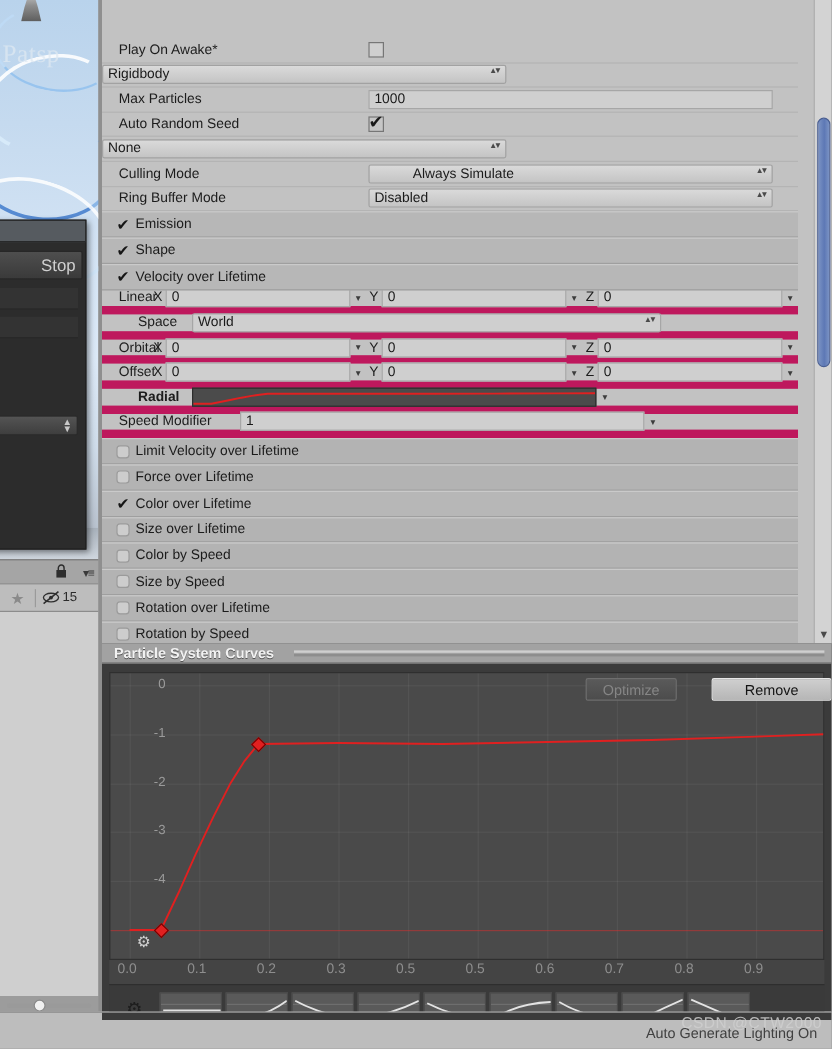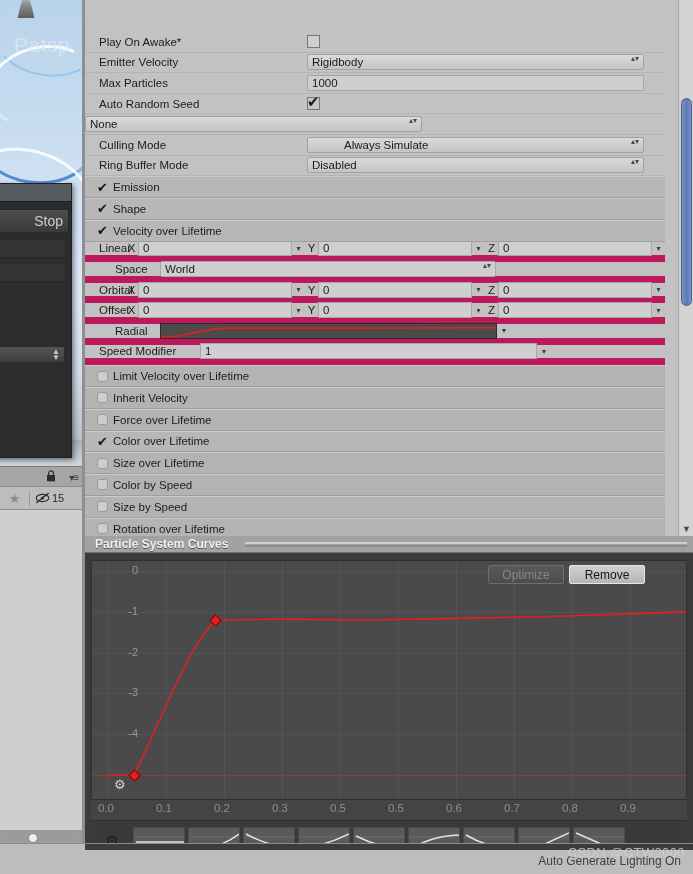--- a/index.html
+++ b/index.html
@@ -26,22 +26,22 @@
   .sw2 { left: -6px; top: 6px; width: 104px; height: 70px; border-width: 2px; border-bottom-color:#8fc0ef; border-left-color:#bfdcf7; transform: rotate(10deg); opacity:.8;}
   .sw3 { left: -14px; top: 46px; width: 110px; height: 80px; border-width: 3px; border-top-color:#ffffff; border-left-color:#d9ecfb; transform: rotate(-14deg); opacity:.9;}
   .sw4 { left: -24px; top: 96px; width: 120px; height: 88px; border-width: 3px; border-bottom-color:#2f6fc8; border-right-color:#74a9e4; transform: rotate(6deg); opacity:.75;}
   .sw5 { left: -34px; top: 150px; width: 128px; height: 86px; border-width: 3px; border-top-color:#ffffff; border-right-color:#cfe4f8; transform: rotate(18deg); opacity:.85;}
   #rocket {
     position: absolute; left: 16px; top: -12px; width: 20px; height: 30px;
     background: linear-gradient(180deg,#e9e9e9,#8e8e8e 55%,#5d5d5d);
     clip-path: polygon(50% 0%, 78% 60%, 92% 100%, 8% 100%, 22% 60%);
   }
   #scene-watermark {
-    position: absolute; left: 14px; top: 33px; font-size: 21px; color: #dfe9f2;
-    letter-spacing: .5px; opacity: .75; font-family: Liberation Sans, sans-serif;
+    position: absolute; left: 2px; top: 33px; font-size: 21px; color: #dfe9f2;
+    letter-spacing: .5px; opacity: .75; font-family: Liberation Serif, serif;
   }
   #scene-floor {
     position: absolute; left: 0; top: 440px; width: 82px; height: 26px;
     background: linear-gradient(180deg,#a8b1bb,#cfd6de);
   }
   
   #pe-panel {
     position: absolute; left: -10px; top: 183px; width: 82px; height: 275px;
     background: #2c2c2c; border: 1px solid #202020;
     box-shadow: 2px 2px 5px rgba(0,0,0,.45);
@@ -181,21 +181,21 @@
   #btn-optimize, #btn-remove {
     position:absolute; top: 29px; height: 19px;
     border-radius: 2px; font-size: 12px; display:flex; align-items:center; justify-content:center;
   }
   #btn-optimize {
     left: 403px; width: 76px;
     background: linear-gradient(180deg,#5a5a5a,#4c4c4c);
     border: 1px solid #6e6e6e; color:#868686;
   }
   #btn-remove {
-    left: 484px; width: 76px;
+    left: 508px; width: 100px;
     background: linear-gradient(180deg,#cfcfcf,#b6b6b6);
     border: 1px solid #e6e6e6; color:#141414;
   }
   #gear-graph { position:absolute; left: 24px; bottom: 4px; color:#c7c7c7; font-size:13px; }
   #xaxis-band {
     position:absolute; left:6px; top: 264px; width: 596px; height: 20px;
     background: #444;
   }
   #presets-bar {
     position:absolute; left: 6px; top: 284px; width: 596px; height: 40px;
@@ -276,21 +276,20 @@
     <div id="left-divider"></div>
   </div>
 
   <div id="inspector">
     <div id="insp-inner">
         <div class="prop-row">
           <div class="prop-label">Play On Awake*</div>
           <div class="chk-box"></div>
         </div>
         <div class="prop-row">
-          <div class="prop-label">Emitter Velocity</div>
           <div class="field popup" style="width: 337px;">
             <span>Rigidbody</span>
             <span class="ud">▴▾</span>
           </div>
         </div>
         <div class="prop-row">
           <div class="prop-label">Max Particles</div>
           <div class="field" style="width: 337px;">
             <span>1000</span>
           </div>
@@ -344,21 +343,21 @@
           </div>
           <span style="width: 14px; text-align: center; font-size: 8px; color: rgb(60, 60, 60);">▾</span>
           <div class="axis">Z</div>
           <div class="vfield" style="width: 165px;">
             <span>0</span>
           </div>
           <span style="width: 14px; text-align: center; font-size: 8px; color: rgb(60, 60, 60);">▾</span>
         </div>
         <div class="vrow">
           <div class="vlabel wide" style="padding-left: 30px;">Space</div>
-          <div class="vfield popup" style="width: 336px; position: relative;">
+          <div class="vfield popup" style="width: 391px; position: relative;">
             <span>World</span>
             <span class="ud">▴▾</span>
           </div>
         </div>
         <div class="vrow">
           <div class="vlabel">Orbital</div>
           <div class="axis">X</div>
           <div class="vfield" style="width: 165px;">
             <span>0</span>
           </div>
@@ -386,42 +385,38 @@
             <span>0</span>
           </div>
           <span style="width: 14px; text-align: center; font-size: 8px; color: rgb(60, 60, 60);">▾</span>
           <div class="axis">Z</div>
           <div class="vfield" style="width: 165px;">
             <span>0</span>
           </div>
           <span style="width: 14px; text-align: center; font-size: 8px; color: rgb(60, 60, 60);">▾</span>
         </div>
         <div class="vrow">
-          <div class="vlabel wide" style="padding-left: 30px;">Radial</div>
+          <div class="vlabel wide" style="padding-left: 30px; font-weight: bold;">Radial</div>
           <div class="mini-curve" style="width: 337px;">
             <svg width="335" height="14" style="position:absolute;left:0;top:0">
               <path d="M0.0 12.5 L15.1 12.5 L23.5 10.8 L31.8 9.1 L40.2 7.4 L48.6 5.9 L55.3 4.9 L62.0 4.1 L100.5 4.1 L150.8 4.1 L201.0 4.1 L251.3 4.0 L301.5 3.8 L335.0 3.7" fill="none" stroke="#e02020" stroke-width="1.6"></path>
             </svg>
           </div>
           <span style="width: 14px; text-align: center; font-size: 8px; color: rgb(60, 60, 60);">▾</span>
         </div>
         <div class="vrow">
           <div class="vlabel wide" style="width: 125px; padding-left: 14px;">Speed Modifier</div>
           <div class="vfield" style="width: 337px; margin-left: -10px;">
             <span>1</span>
           </div>
           <span style="width: 14px; text-align: center; font-size: 8px; color: rgb(60, 60, 60);">▾</span>
         </div>
         <div class="mod-row off">
           <span class="mod-bullet"></span>
           <span class="mod-label">Limit Velocity over Lifetime</span>
-        </div>
-        <div class="mod-row off">
-          <span class="mod-bullet"></span>
-          <span class="mod-label">Inherit Velocity</span>
         </div>
         <div class="mod-row off">
           <span class="mod-bullet"></span>
           <span class="mod-label">Force over Lifetime</span>
         </div>
         <div class="mod-row">
           <span class="mod-check">✔</span>
           <span class="mod-label">Color over Lifetime</span>
         </div>
         <div class="mod-row off">

